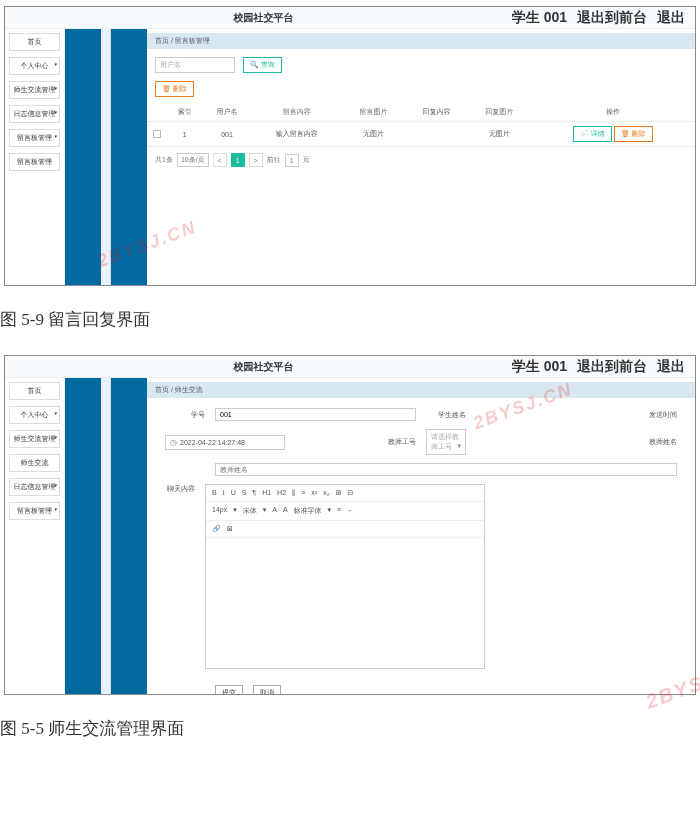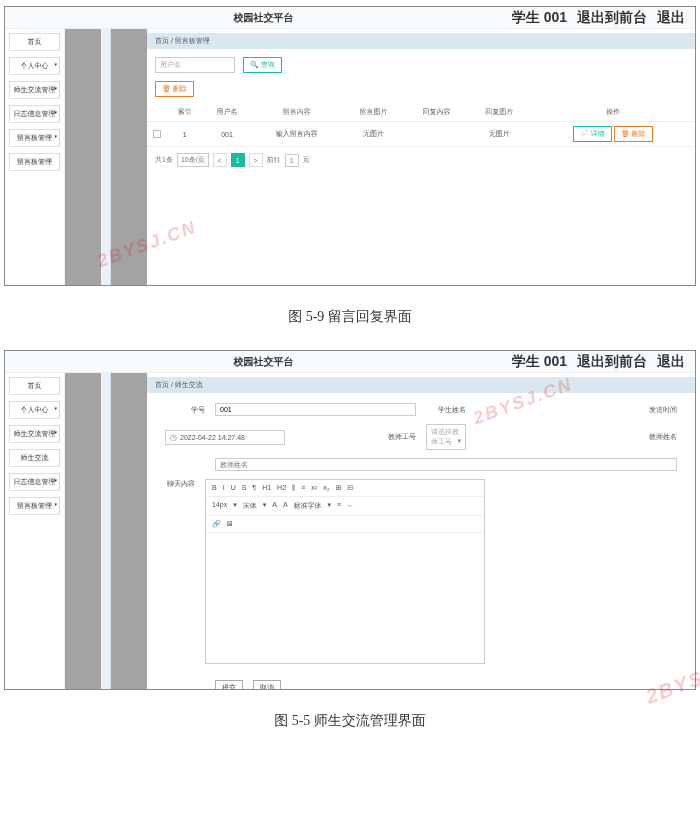--- a/index.html
+++ b/index.html
@@ -1,39 +1,39 @@
 <!DOCTYPE html>
 <html><head>
 <meta charset="utf-8">
 <style>
   * { box-sizing: border-box; margin: 0; padding: 0; }
   body { background: #fff; font-family: "Microsoft YaHei", Arial, sans-serif; font-size: 9px; color: #333; width: 700px; }
   .page { border: 1px solid #888; margin: 6px 4px; position: relative; background: #fff; }
-  .screenshot { display: flex; background: #a3a3a3; width: 100%; overflow: hidden; gap: 36px; }
+  .screenshot { display: flex; background: #0369a1; width: 100%; overflow: hidden; gap: 36px; }
   .header { position: absolute; top: 0; left: 0; right: 0; height: 22px; background: #f7fbfe; border-bottom: 1px solid #eee; display: flex; align-items: center; justify-content: space-between; padding: 0 10px; font-size: 10px; font-weight: bold; }
   .header-title { flex: 1; text-align: center; }
   .header-right { font-weight: bold; font-size: 14px; display: flex; gap: 10px; justify-content: flex-end; }
   .sidebar { width: 60px; background: #fff; padding-top: 26px; display: flex; flex-direction: column; gap: 6px; padding-left: 4px; padding-right: 4px; border-right: 1px solid #eee; }
   .side-item { border: 1px solid #ddd; padding: 3px 2px; font-size: 7px; text-align: center; background: #fff; position: relative; }
   .side-item.has-more::after { content: "▾"; font-size: 5px; position: absolute; right: 2px; }
   .gutter { width: 10px; background: #eaf1f8; border-right: 1px solid #d0dce6; }
   .content { flex: 1; padding-top: 26px; background: #fff; min-height: 100%; }
   .breadcrumb { background: #d9e8f0; padding: 3px 8px; font-size: 7px; color: #556; }
   .toolbar { padding: 8px; display: flex; gap: 8px; align-items: center; }
   .input { border: 1px solid #ccc; padding: 2px 4px; font-size: 7px; background: #fff; }
   .btn { border: 1px solid #aaa; background: #f5f5f5; padding: 2px 6px; font-size: 7px; display: inline-block; }
   .btn.primary { border-color: #1abc9c; color: #1abc9c; background: #fff; }
   .btn.del { border-color: #e67e22; color: #e67e22; background: #fff; }
   table { width: 100%; border-collapse: collapse; font-size: 7px; }
   th, td { padding: 4px 2px; text-align: center; border-bottom: 1px solid #eee; color: #555; }
   th { font-weight: normal; color: #666; }
   .pager { display: flex; align-items: center; gap: 4px; padding: 6px 8px; font-size: 7px; color: #777; }
   .page-btn { width: 14px; height: 14px; border: 1px solid #ddd; display: flex; align-items: center; justify-content: center; font-size: 7px; }
   .page-btn.active { background: #1abc9c; color: #fff; border-color: #1abc9c; }
-  .caption { text-align: center; font-family: "SimSun", serif; font-size: 14px; padding: 16px 0 18px; }
+  .caption { font-family: "SimSun", serif; font-size: 17px; padding: 16px 0 18px; }
   .watermark { position: absolute; color: rgba(222, 20, 20, 0.22); font-weight: bold; transform: rotate(-20deg); pointer-events: none; font-style: italic; letter-spacing: 2px; }
   .wm1 { bottom: 30px; left: 90px; font-size: 18px; }
   .wm2 { top: 40px; right: 120px; font-size: 18px; }
   .wm3 { bottom: -10px; right: -10px; font-size: 20px; }
   
   .form { padding: 10px 18px; display: grid; grid-template-columns: 40px 1fr 40px 1fr; column-gap: 10px; row-gap: 8px; align-items: center; font-size: 7px; }
   .form .lab { text-align: right; color: #555; }
   .form .wide3 { grid-column: 2 / span 3; }
   .form input[type=text] { width: 100%; }
   .editor-row { grid-column: 1 / span 4; display: flex; }

